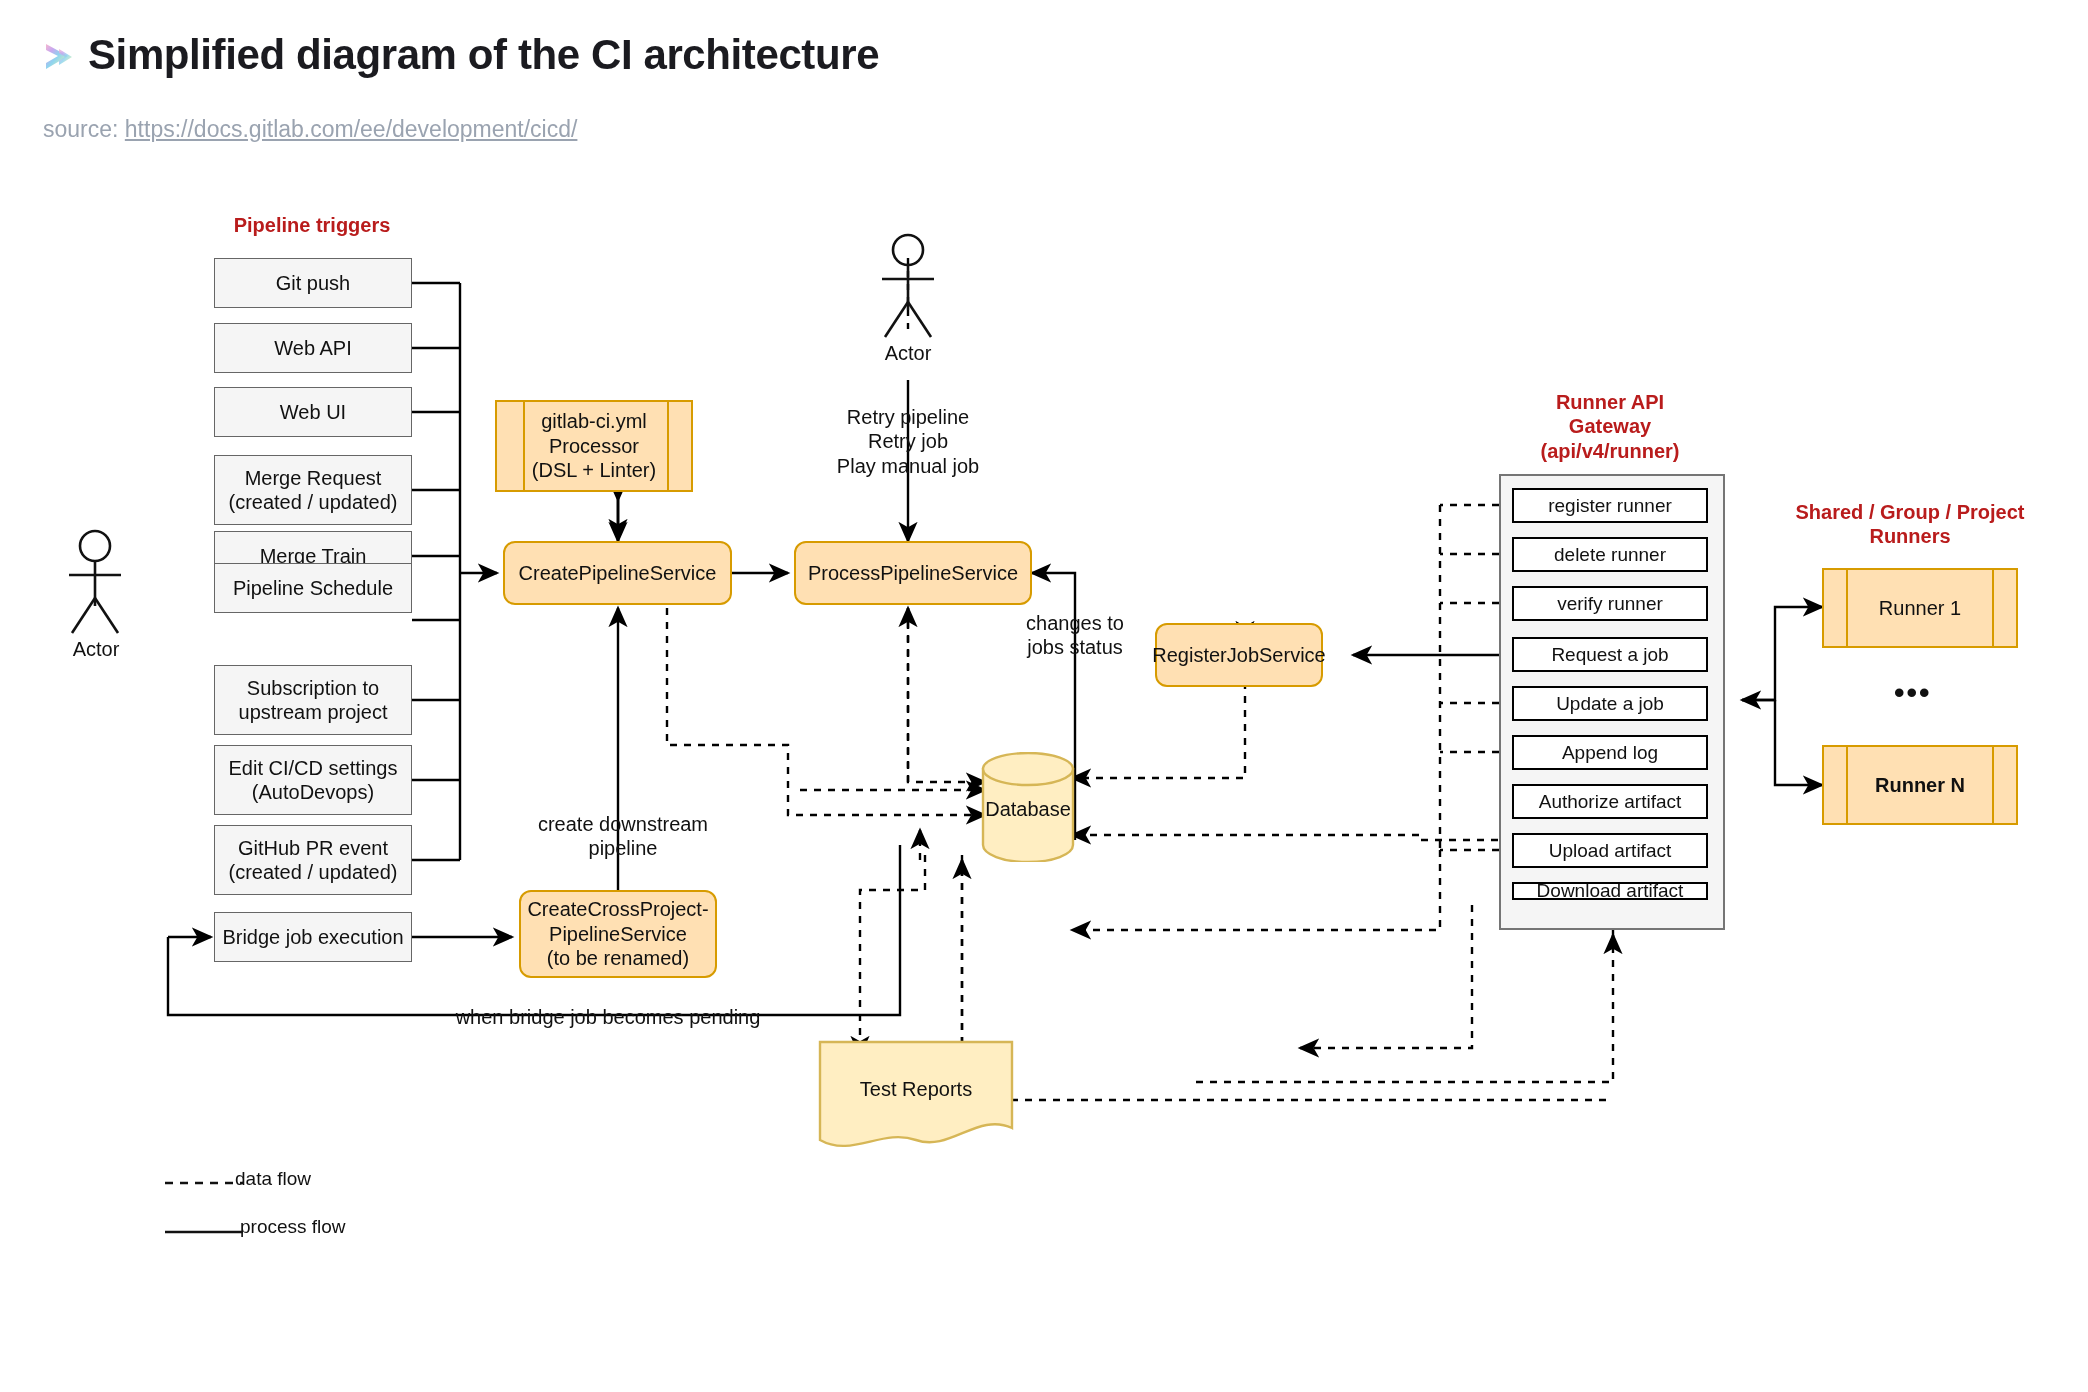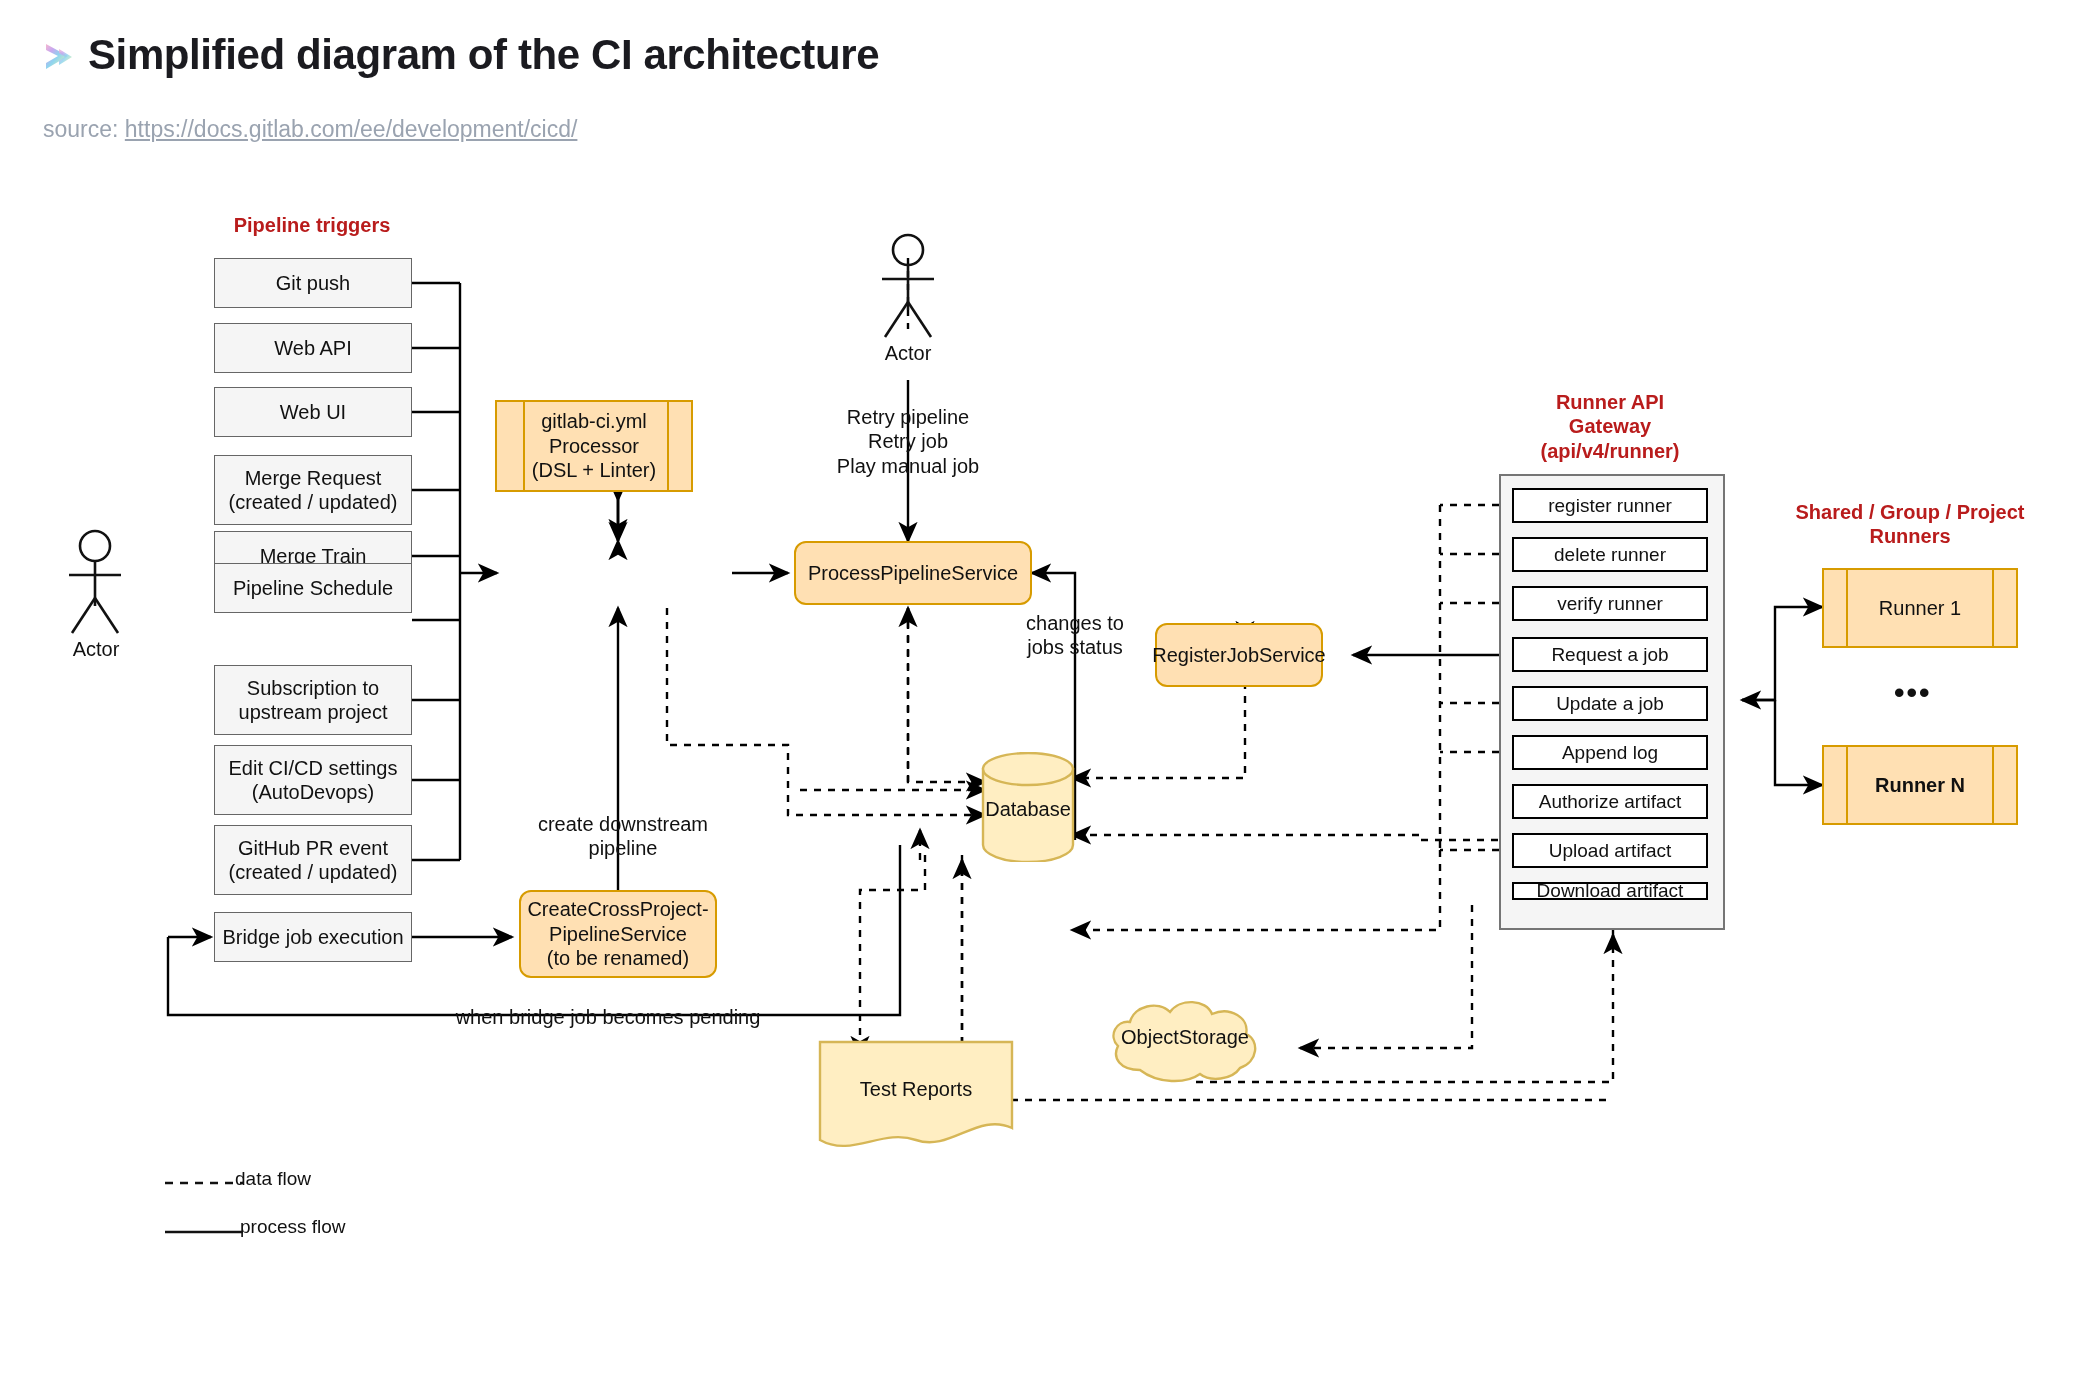--- a/index.html
+++ b/index.html
@@ -335,20 +335,23 @@
     </div>
 
   <div class="component-box" style="left:495px; top:400px; width:198px; height:92px;padding-left:9px;">
     <div class="comp-bar" style="left:26px;"></div>
     <div class="comp-bar" style="left:170px;"></div>
     <div class="inner-text" style="white-space:pre-line;">gitlab-ci.yml
 Processor
 (DSL + Linter)</div>
   </div>
 
+  <div class="node service-box" style="left:503px; top:541px; width:229px; height:64px;">
+      <span>CreatePipelineService</span>
+    </div>
   <div class="node service-box" style="left:794px; top:541px; width:238px; height:64px;">
       <span>ProcessPipelineService</span>
     </div>
   <div class="node service-box" style="left:1155px; top:623px; width:168px; height:64px;">
       <span>RegisterJobService</span>
     </div>
   <div class="node service-box" style="left:519px; top:890px; width:198px; height:88px; white-space:pre-line;"><span>CreateCrossProject-
 PipelineService
 (to be renamed)</span></div>
 
@@ -359,26 +362,20 @@
 jobs status</div>
 
   <div style="position:absolute; left:980px; top:752px; width:96px; height:110px;">
     <svg width="96" height="110" viewBox="0 0 96 110">
       <path d="M3,17 L3,93 A45,17 0 0,0 93,93 L93,17 Z" fill="#ffeec2" stroke="#d6b656" stroke-width="2.4"></path>
       <ellipse cx="48" cy="17" rx="45" ry="16" fill="#ffeec2" stroke="#d6b656" stroke-width="2.4"></ellipse>
     </svg>
     <div class="db-label" style="left:0; top:46px;">Database</div>
   </div>
 
-  <div style="position:absolute; left:1100px; top:990px; width:170px; height:96px;">
-    <svg width="170" height="96" viewBox="0 0 170 96">
-      <path d="M40,80 C20,80 12,68 18,56 C8,46 16,30 30,32 C34,16 58,10 70,22 C80,8 106,9 112,24 C130,16 150,28 146,44 C160,50 158,72 140,78 C132,90 110,92 100,84 C86,94 58,94 40,80 Z" fill="#ffeec2" stroke="#d6b656" stroke-width="2.4"></path>
-    </svg>
-    <div class="cloud-label" style="left:0; top:36px;">ObjectStorage</div>
-  </div>
 
   <div style="position:absolute; left:818px; top:1040px; width:196px; height:110px;">
     <svg width="196" height="110" viewBox="0 0 196 110">
       <path d="M2,2 L194,2 L194,88 C160,72 132,112 98,100 C64,88 34,118 2,100 Z" fill="#ffeec2" stroke="#d6b656" stroke-width="2.4"></path>
     </svg>
     <div class="doc-label" style="left:0; top:38px;">Test Reports</div>
   </div>
 
   <div class="group-label" style="left:1495px; top:390px; width:230px; white-space:pre-line;">Runner API
 Gateway

